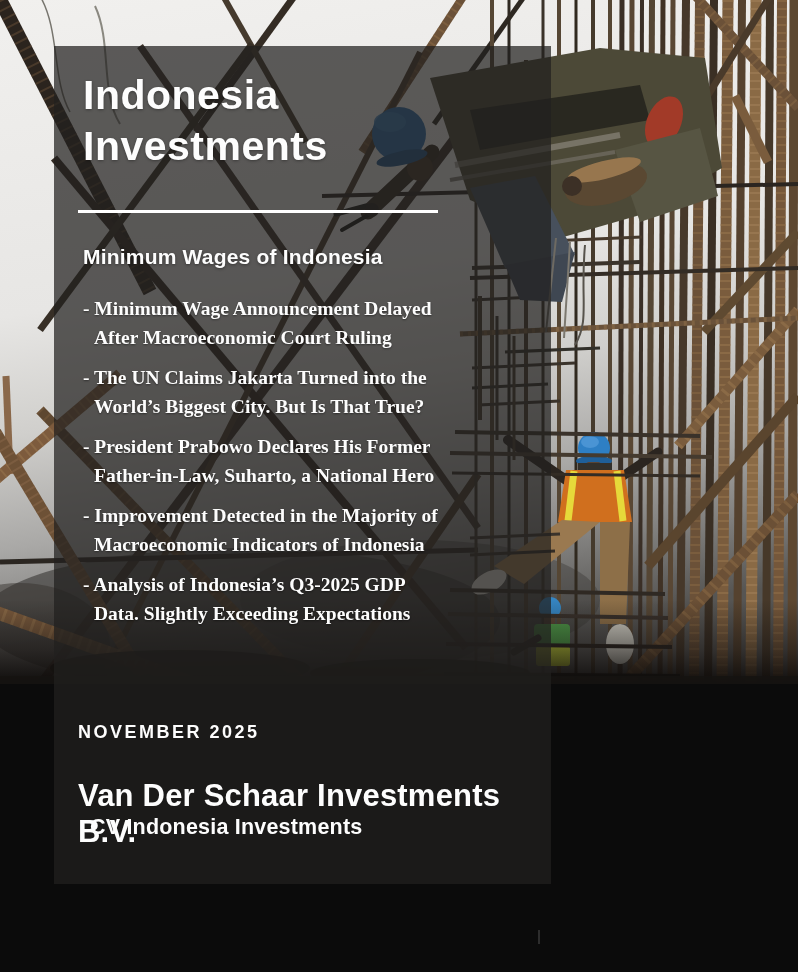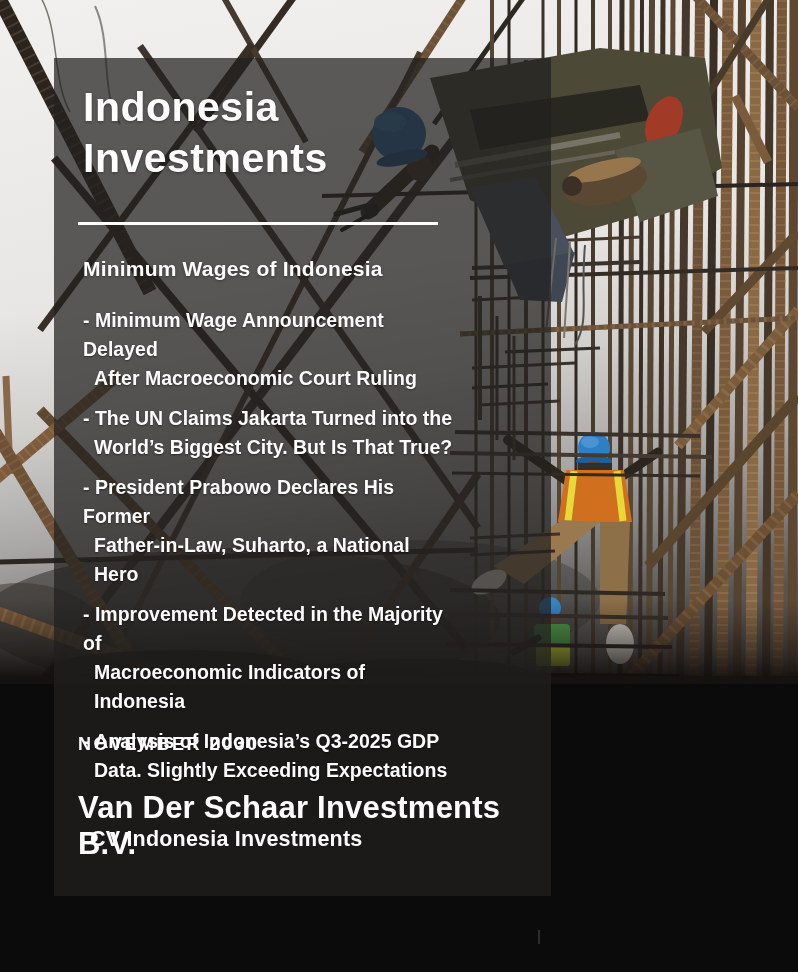--- a/index.html
+++ b/index.html
@@ -9,42 +9,42 @@
     position:relative;
     overflow:hidden;
     font-family:"Liberation Sans","DejaVu Sans",sans-serif;
   }
   .stage{position:absolute;inset:0;}
   .photo-wrap{position:absolute;left:0;top:0;width:798px;height:684px;}
   .photo-wrap svg{display:block;}
 
   
   .panel{
-    position:absolute;left:54px;top:58px;width:497px;height:838px;
+    position:absolute;left:54px;top:46px;width:497px;height:838px;
     background:rgba(33,32,31,0.72);
   }
   .panel *{color:#fdfdfd;}
 
   .brand{
     position:absolute;left:29px;top:24px;
     font-size:41px;line-height:51px;font-weight:700;letter-spacing:.5px;
     text-shadow:0 1px 3px rgba(0,0,0,.35);
   }
   .divider{position:absolute;left:24px;top:164px;width:360px;height:3px;background:#ffffff;}
   .heading{
     position:absolute;left:29px;top:199px;margin:0;
     font-size:21px;font-weight:700;letter-spacing:.2px;
     text-shadow:0 1px 3px rgba(0,0,0,.4);
   }
   .headlines{
     position:absolute;left:29px;top:248px;width:370px;
     font-size:19.5px;line-height:29px;font-weight:700;
     text-shadow:0 1px 2px rgba(0,0,0,.45);
   }
-  .hl{margin-bottom:11px;}
+  .hl{margin-bottom:11px;font-family:Liberation Serif, serif;}
   .hl .l2{padding-left:11px;}
 
   .date{
     position:absolute;left:24px;top:676px;
     font-size:18px;font-weight:700;letter-spacing:2.5px;
   }
   .publisher{
     position:absolute;left:24px;top:732px;
     font-size:31px;font-weight:700;letter-spacing:.2px;
   }
@@ -280,19 +280,19 @@
       <div class="hl">
         <div class="l1">- Improvement Detected in the Majority of</div>
         <div class="l2">Macroeconomic Indicators of Indonesia</div>
       </div>
       <div class="hl">
         <div class="l1">- Analysis of Indonesia’s Q3-2025 GDP</div>
         <div class="l2">Data. Slightly Exceeding Expectations</div>
       </div>
     </div>
 
-    <div class="date">NOVEMBER 2030</div>
+    <div class="date">NOVEMBER 2025</div>
     <div class="publisher">Van Der Schaar Investments B.V.</div>
     <div class="company">CV Indonesia Investments</div>
   </div>
 
   <div class="cursor-mark"></div>
 </div>
 
 </body></html>

